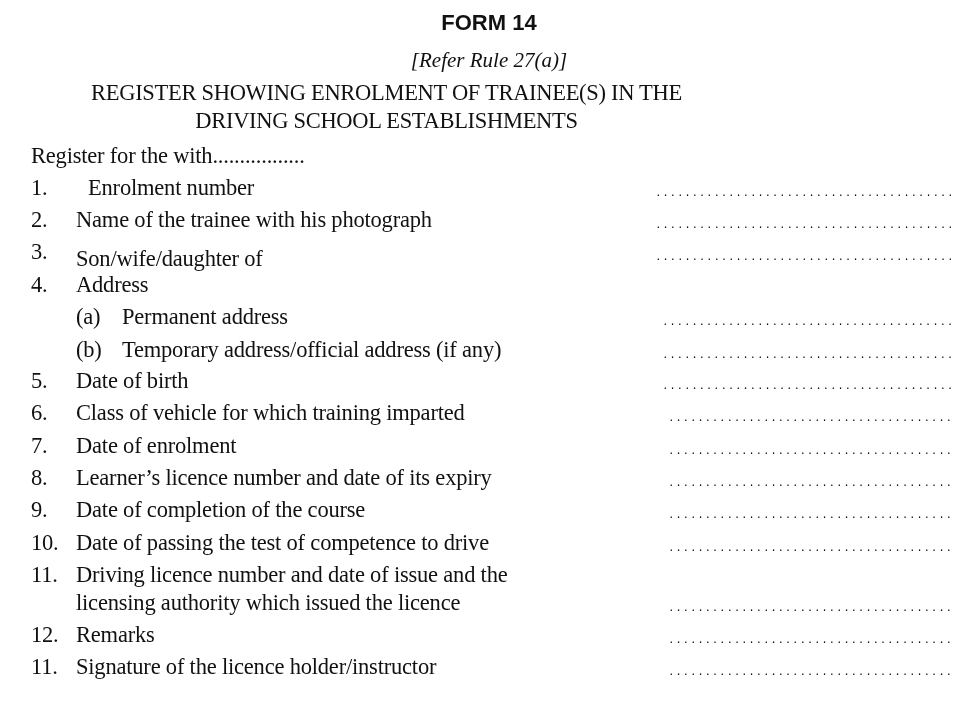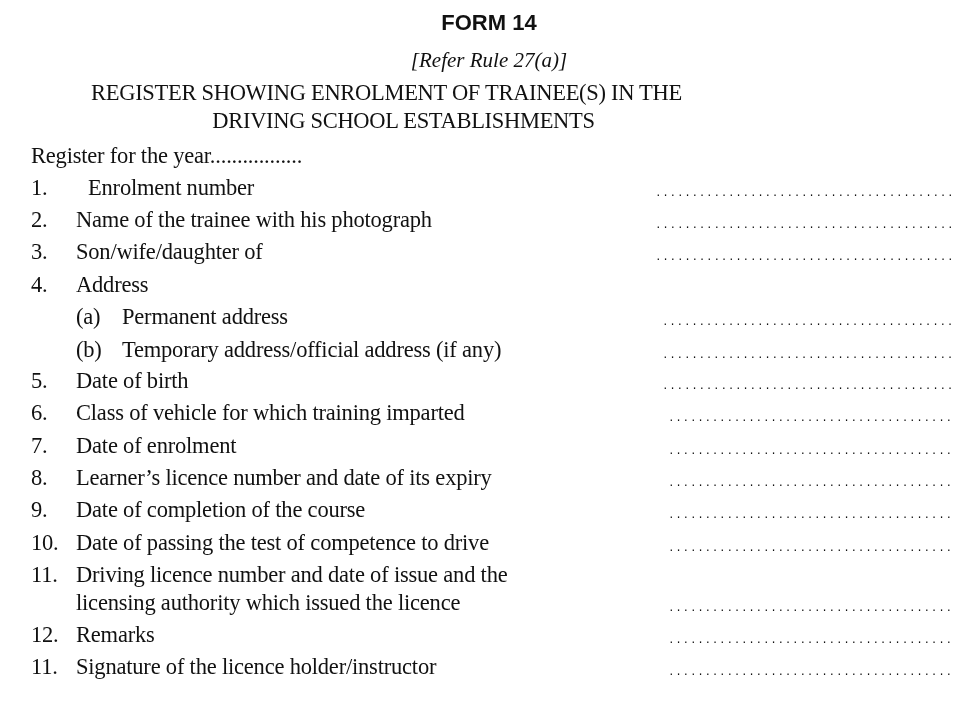--- a/index.html
+++ b/index.html
@@ -15,34 +15,34 @@
   .sublbl { left:122px; }
   .dots { font-family:"Liberation Mono", monospace; font-size:11px; letter-spacing:0.7px; color:#111; overflow:hidden; }
 </style>
 </head>
 <body>
 
 <div>
   <div class="abs title">FORM 14</div>
   <div class="abs sub">[Refer Rule 27(a)]</div>
   <div class="abs head" style="top:80px;">REGISTER SHOWING ENROLMENT OF TRAINEE(S) IN THE</div>
-  <div class="abs head" style="top:108px;padding-left:17px;">DRIVING SCHOOL ESTABLISHMENTS</div>
+  <div class="abs head" style="top:108px;">DRIVING SCHOOL ESTABLISHMENTS</div>
 
-  <div class="abs row num" style="top:143px;">Register for the year.................</div>
+  <div class="abs row num" style="top:143px;">Register for the with.................</div>
 
   <div class="abs row num" style="top:175px;">1.</div>
   <div class="abs row lbl" style="top:175px;margin-left:12px;">Enrolment number</div>
   <div class="abs dots" style="top:187px; left:655px; width:296px;">.................................................</div>
 
   <div class="abs row num" style="top:207px;">2.</div>
   <div class="abs row lbl" style="top:207px;">Name of the trainee with his photograph</div>
   <div class="abs dots" style="top:219px; left:655px; width:296px;">.................................................</div>
 
   <div class="abs row num" style="top:239px;">3.</div>
-  <div class="abs row lbl" style="top:239px;">Son/wife/daughter of</div>
+  <div class="abs row lbl" style="top:246px;">Son/wife/daughter of</div>
   <div class="abs dots" style="top:251px; left:655px; width:296px;">.................................................</div>
 
   <div class="abs row num" style="top:272px;">4.</div>
   <div class="abs row lbl" style="top:272px;">Address</div>
 
   <div class="abs row sublbl-k" style="top:304px;">(a)</div>
   <div class="abs row sublbl" style="top:304px;">Permanent address</div>
   <div class="abs dots" style="top:316px; left:662px; width:289px;">................................................</div>
 
   <div class="abs row sublbl-k" style="top:337px;">(b)</div>

